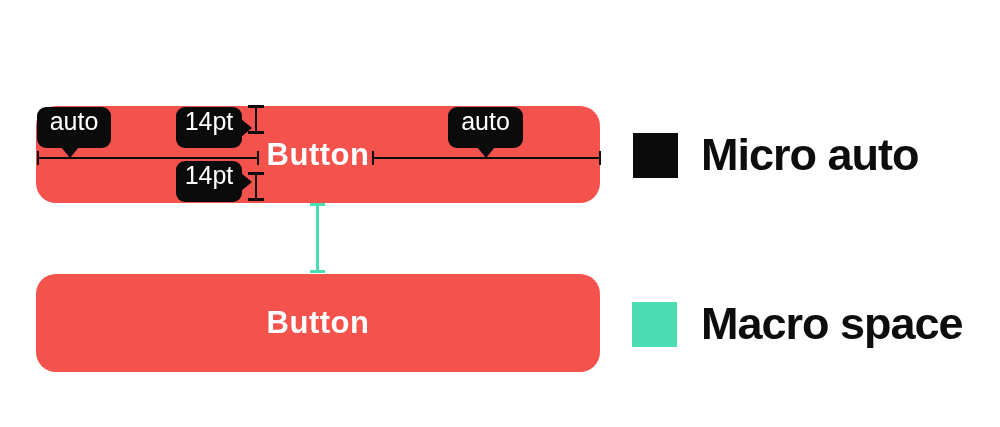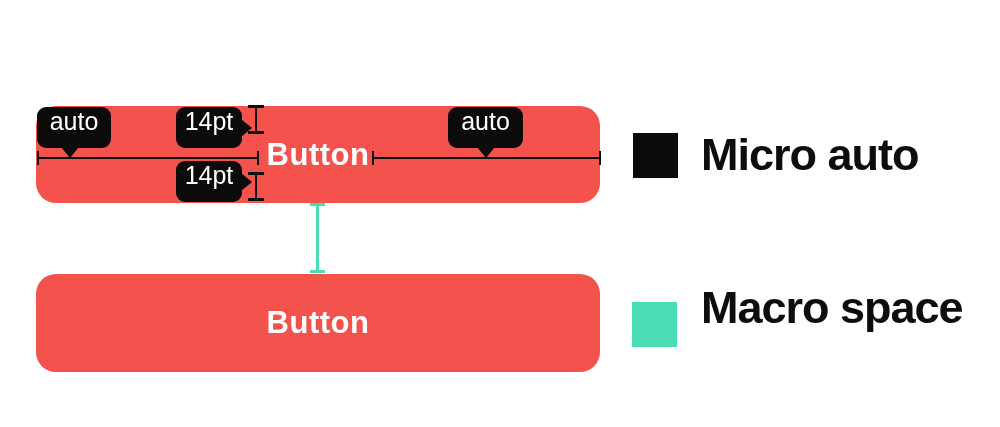--- a/index.html
+++ b/index.html
@@ -101,21 +101,21 @@
   
   .swatch { position:absolute; width:45px; height:45px; }
   #swatch-micro { left:633px; top:133px; background:#0b0b0b; }
   #swatch-macro { left:632px; top:302px; background:#4ADCB3; }
   .legend-label {
     position:absolute; left:701px;
     font-size:45px; font-weight:700; color:#0d0d0d;
     line-height:48px; letter-spacing:-1px; white-space:nowrap;
   }
   #label-micro { top:131px; }
-  #label-macro { top:284px; }
+  #label-macro { top:300px; }
 </style>
 </head>
 <body>
 
 <div class="stage">
 
   <div class="demo-btn" id="btn-top">
     <span class="btn-label">Button</span>
   </div>
 

